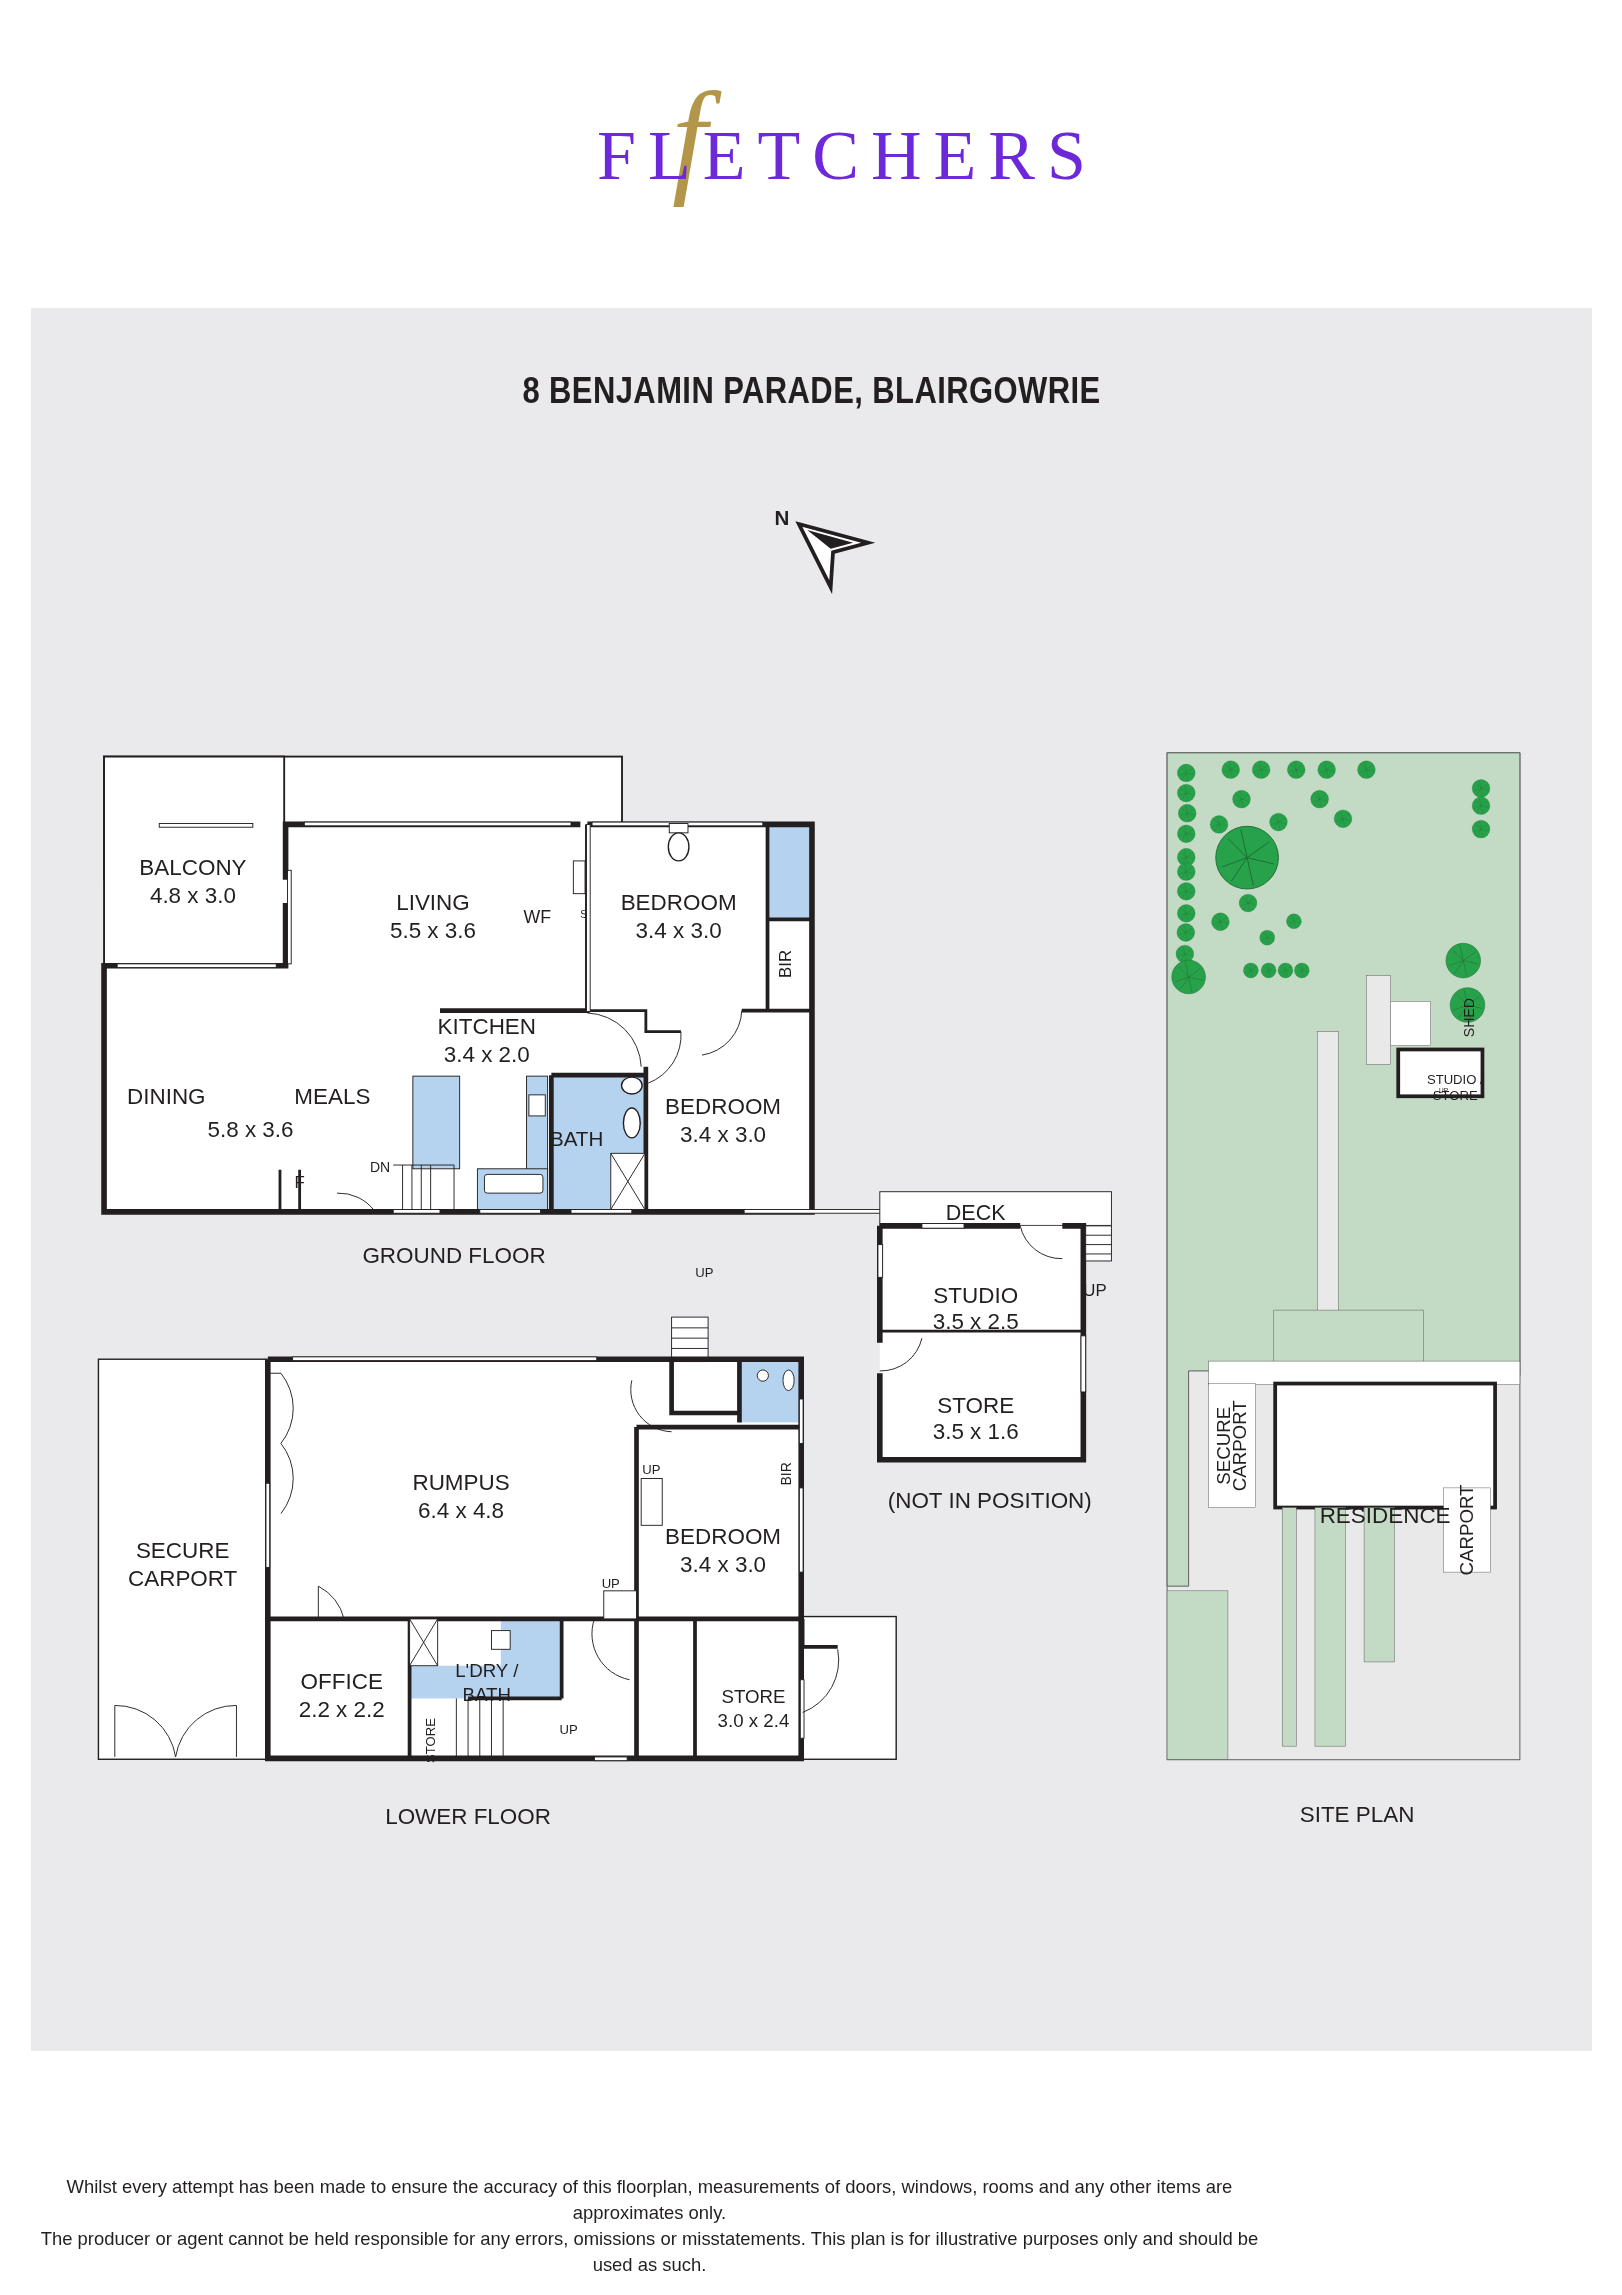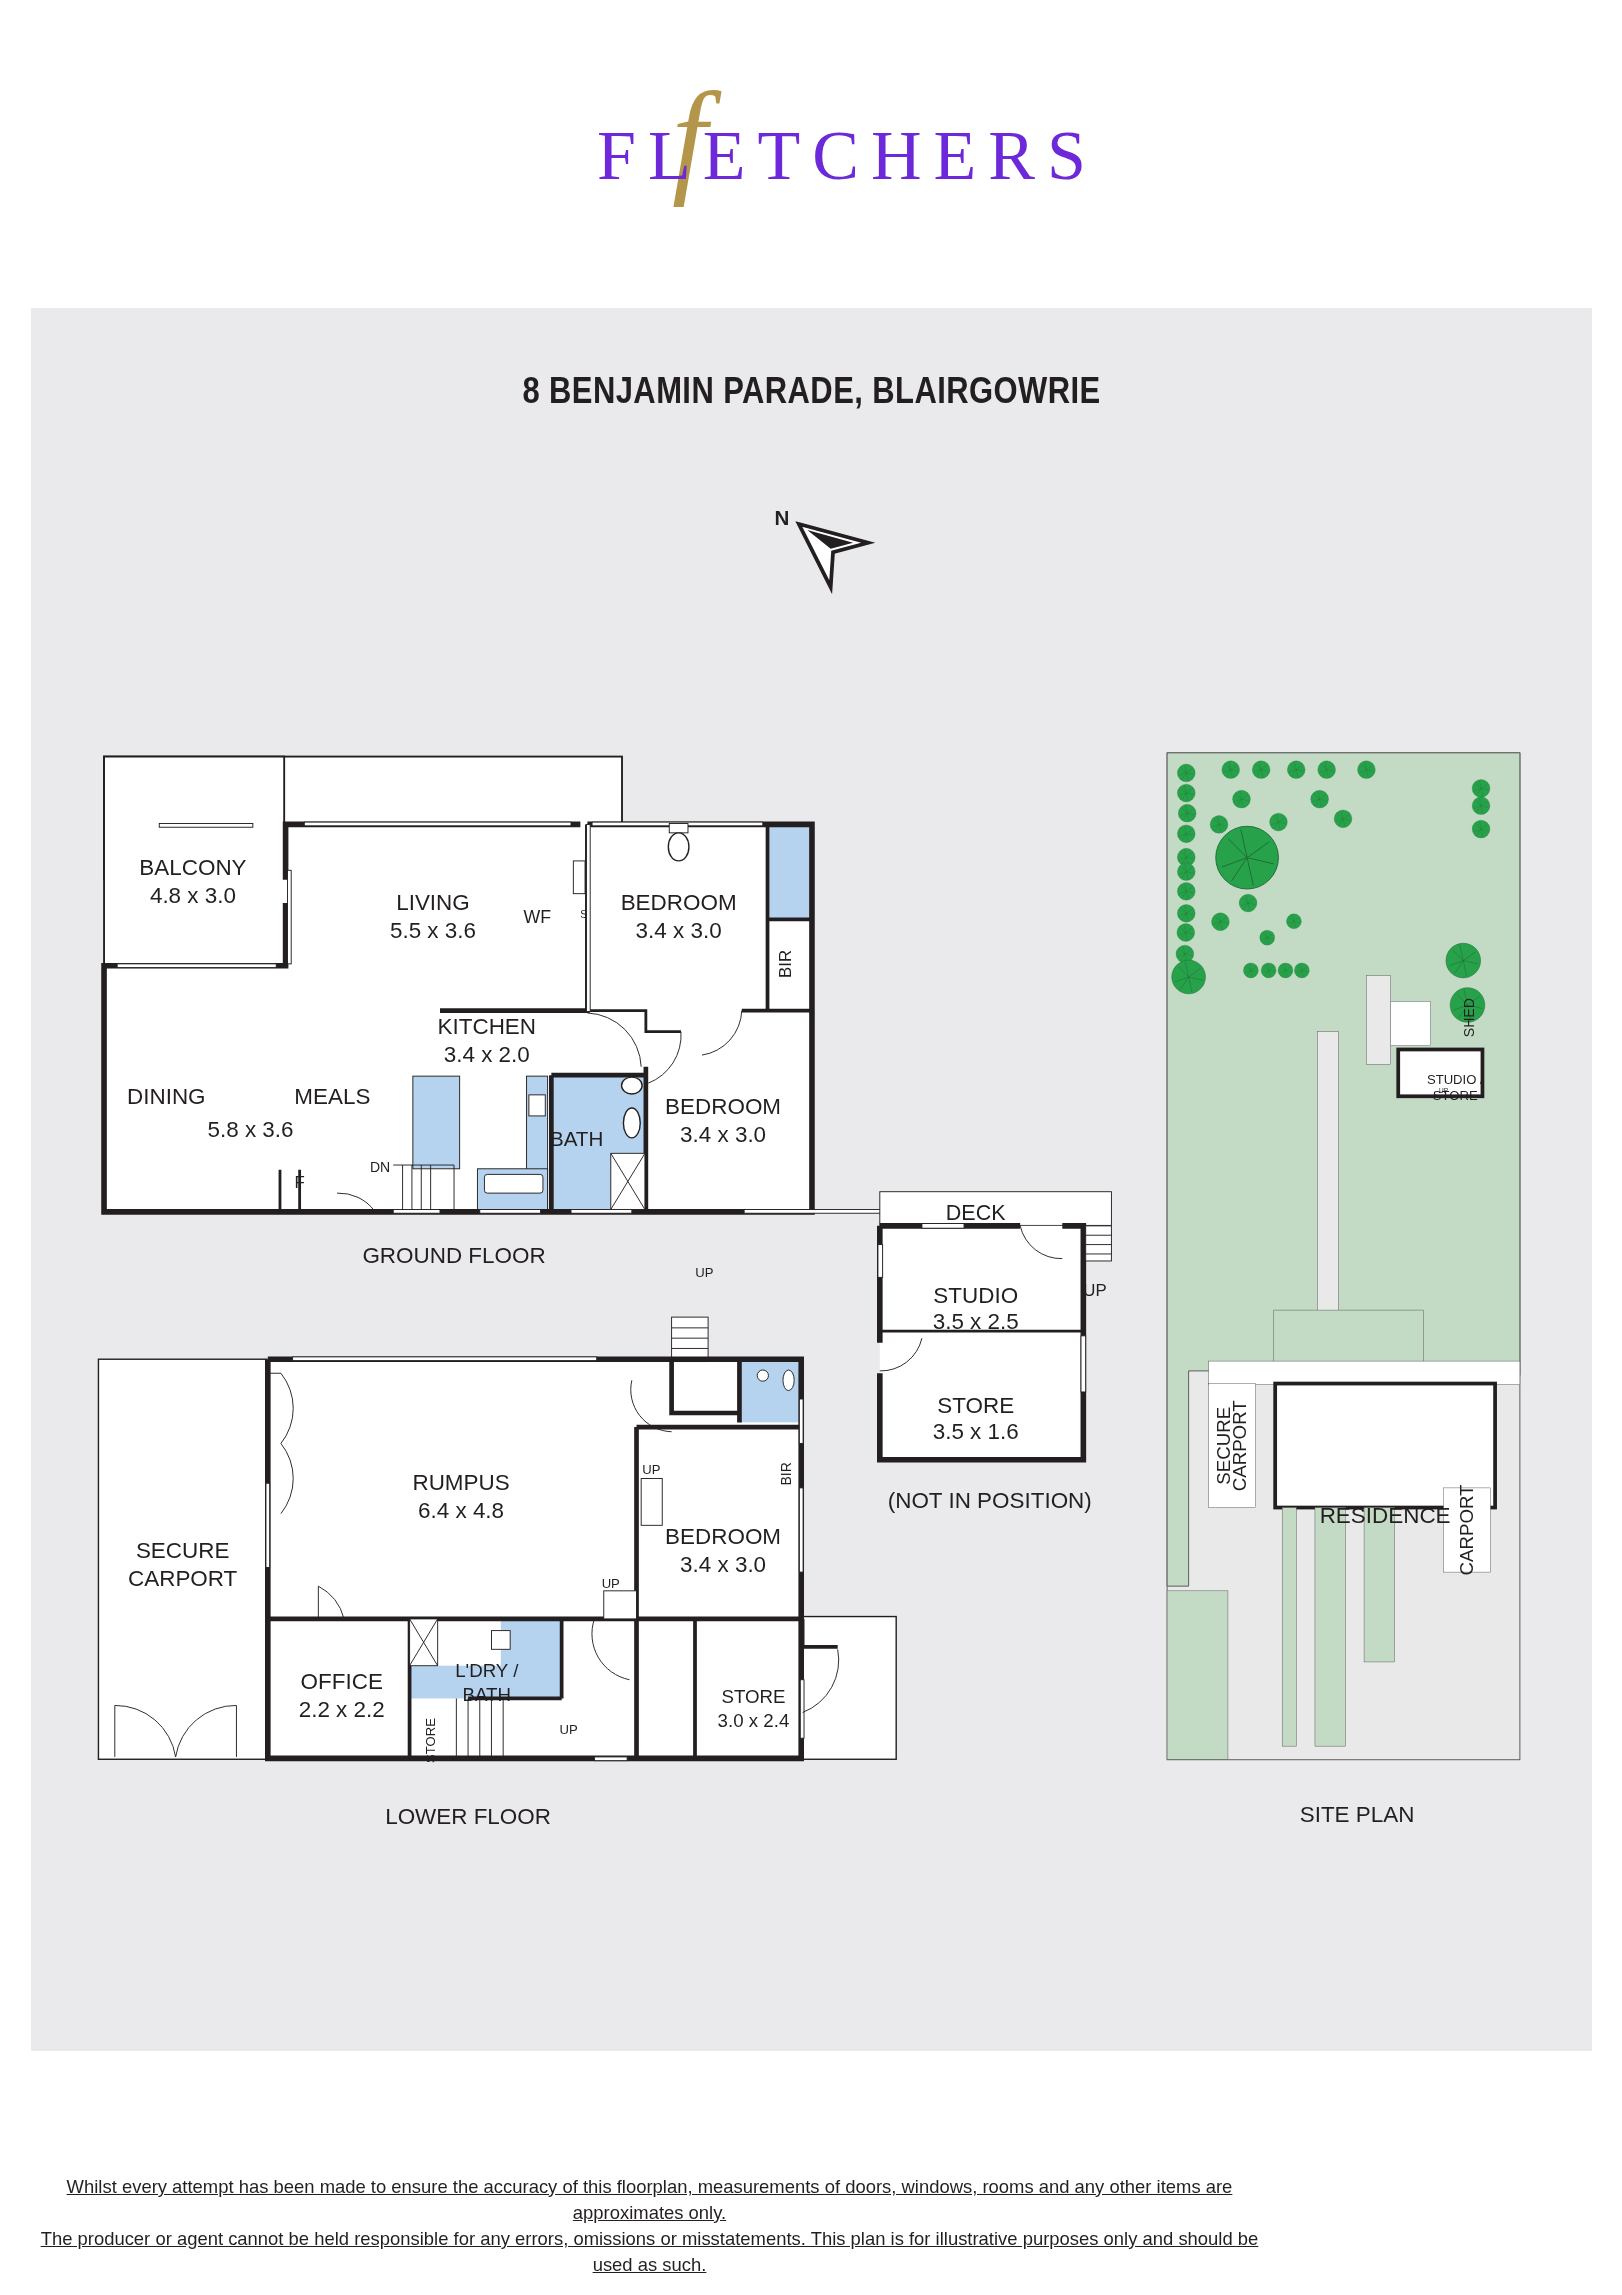--- a/index.html
+++ b/index.html
@@ -4,21 +4,21 @@
 <style>
   html, body { margin:0; padding:0; background:#ffffff; }
   body { width:1623px; height:2295px; position:relative; overflow:hidden; font-family:"Liberation Sans", sans-serif; color:#231f20; }
   .logo { position:absolute; left:562px; top:70px; width:515px; height:154px; }
   .logo-text { position:absolute; left:19px; top:51px; font-family:"Liberation Serif", serif; font-size:70px; letter-spacing:12px; color:#6d28d9; line-height:1;margin-left:16px; }
   .logo-f { position:absolute; left:110px; top:4.7px; font-family:"Liberation Serif", serif; font-style:italic; font-size:126px; color:#b3964a; line-height:1; }
   .panel { position:absolute; left:31px; top:308px; width:1561px; height:1743px; background:#eaeaec; }
   .title { position:absolute; left:0; width:1623px; top:370px; text-align:center; font-size:36px; font-weight:bold; letter-spacing:0.5px; transform:scaleX(0.86); }
   .plan { position:absolute; left:0; top:0; width:1623px; height:2295px; }
   .plan text { font-family:"Liberation Sans", sans-serif; fill:#231f20; }
-  .disclaimer { position:absolute; left:0; width:1299px; top:2174px; text-align:center; font-size:19px; line-height:26px; color:#231f20;text-decoration:underline; }
+  .disclaimer { position:absolute; left:0; width:1299px; top:2174px; text-align:center; font-size:19px; line-height:26px; color:#231f20; }
   .disclaimer div { transform:scaleX(0.97); }
 </style>
 </head>
 <body>
 
 <div class="logo">
   <span class="logo-f">f</span>
   <span class="logo-text">FLETCHERS</span>
 </div>
 

